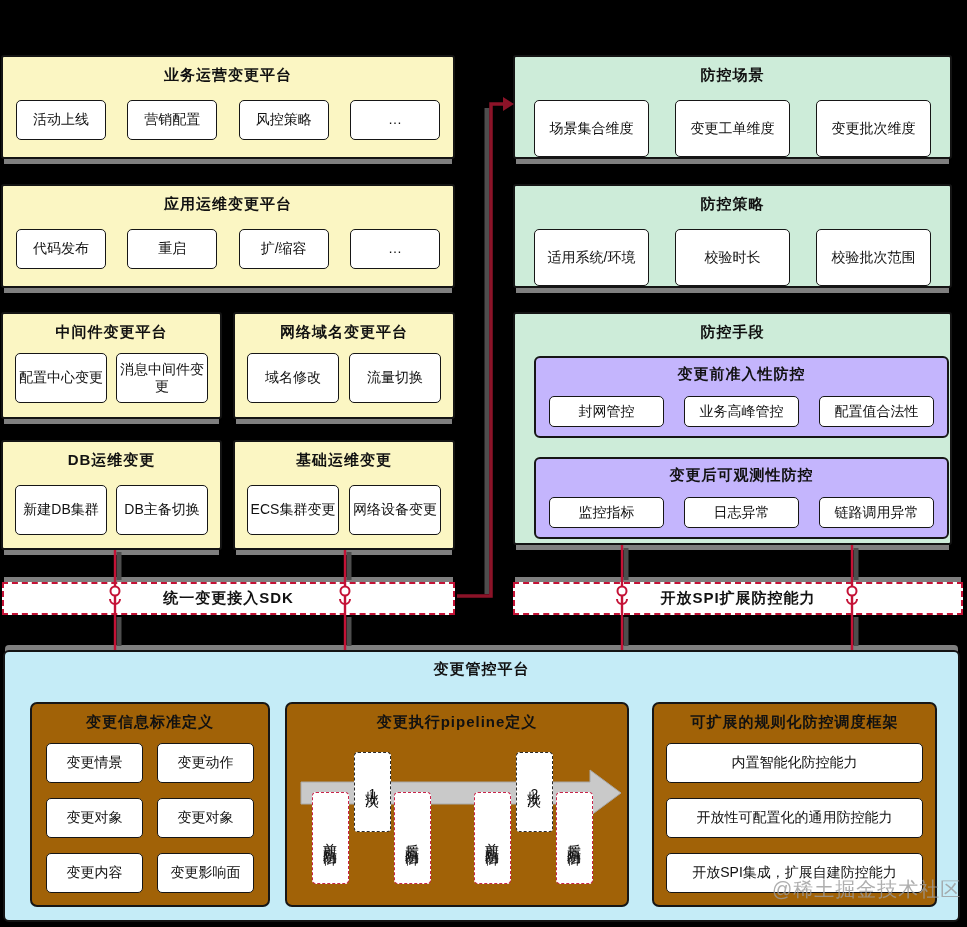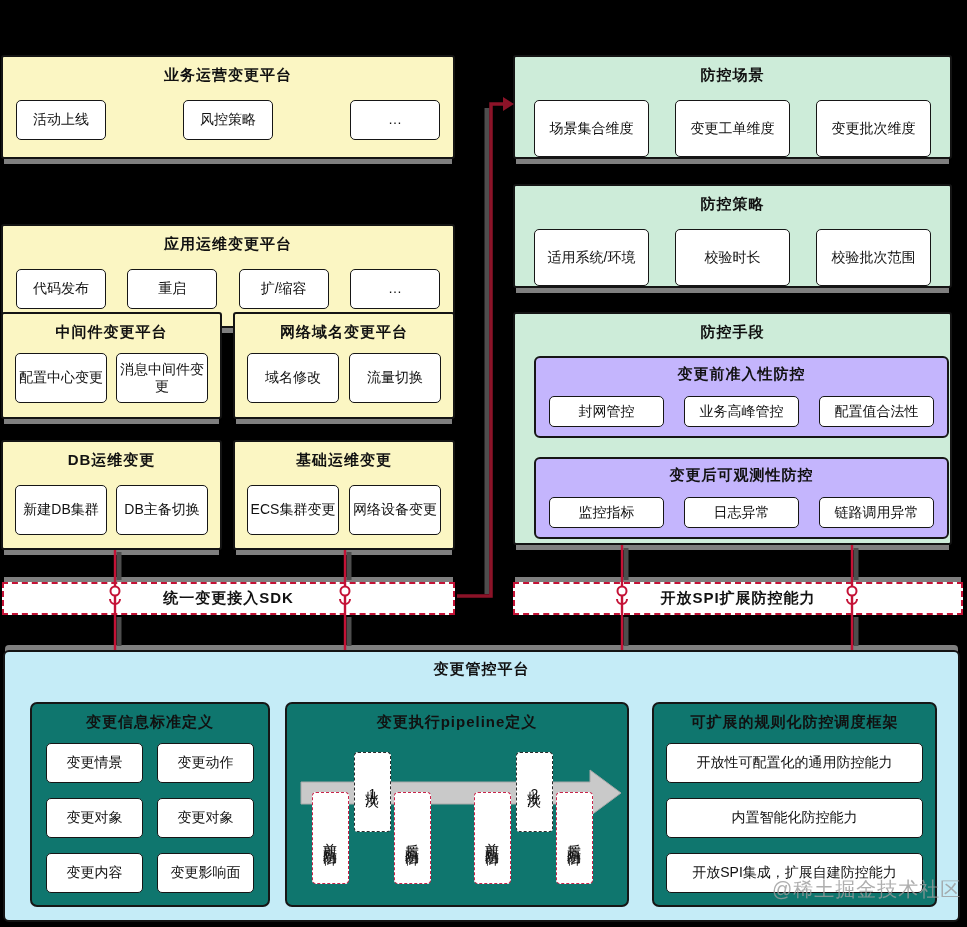--- a/index.html
+++ b/index.html
@@ -45,21 +45,21 @@
     box-shadow:0 -7px 0 -2px #7f7f7f;
   }
   
   #control-platform{
     position:absolute;left:3px;top:650px;width:957px;height:272px;
     background:#c5ecf7;border:2px solid #141414;border-radius:6px;
     box-sizing:border-box;box-shadow:0 -7px 0 -2px #7f7f7f;
   }
   #control-platform > .panel-title{padding-top:8px;font-weight:700;}
   .white-box{
-    position:absolute;top:50px;height:205px;background:#0f766e;
+    position:absolute;top:50px;height:205px;background:#a16207;
     border:2px solid #161616;border-radius:7px;box-sizing:border-box;
   }
   .white-box .panel-title{padding-top:9px;font-weight:700;font-size:15px;}
   .grid2{
     display:grid;grid-template-columns:97px 97px;justify-content:space-between;
     padding:6px 14px 0;row-gap:15px;
   }
   .grid2 .item{width:97px;height:40px;}
   .stack1{display:grid;padding:6px 14px 0;row-gap:15px;justify-content:center;}
   .stack1 .item{width:257px;height:40px;}
@@ -84,26 +84,27 @@
 </style>
 </head>
 <body>
 
 <div id="stage">
 
   <div class="panel yellow" style="left:1px;top:55px;width:454px;height:104px;">
     <div class="panel-title">业务运营变更平台</div>
     <div class="item-row" style="margin-top:10px;">
       <div class="item w90">活动上线</div>
+      <div class="item w90">营销配置</div>
       <div class="item w90">风控策略</div>
       <div class="item w90">…</div>
     </div>
   </div>
 
-  <div class="panel yellow" style="left:1px;top:184px;width:454px;height:104px;margin-top:40px;">
+  <div class="panel yellow" style="left:1px;top:184px;width:454px;height:104px;">
     <div class="panel-title">应用运维变更平台</div>
     <div class="item-row" style="margin-top:10px;">
       <div class="item w90">代码发布</div>
       <div class="item w90">重启</div>
       <div class="item w90">扩/缩容</div>
       <div class="item w90">…</div>
     </div>
   </div>
 
   <div class="panel yellow" style="left:1px;top:312px;width:221px;height:107px;">
@@ -209,22 +210,22 @@
       <div class="stage-label batch" style="left:67px;">批次1</div>
       <div class="stage-label guard" style="left:107px;">后置防御</div>
       <div class="stage-label guard" style="left:187px;">前置防御</div>
       <div class="stage-label batch" style="left:229px;">批次2</div>
       <div class="stage-label guard" style="left:269px;">后置防御</div>
     </div>
 
     <div class="white-box" style="left:647px;width:285px;">
       <div class="panel-title">可扩展的规则化防控调度框架</div>
       <div class="stack1">
+        <div class="item">内置智能化防控能力</div>
         <div class="item">开放性可配置化的通用防控能力</div>
-        <div class="item">内置智能化防控能力</div>
         <div class="item">开放SPI集成，扩展自建防控能力</div>
       </div>
     </div>
   </div>
 
   <svg id="connector-svg" width="967" height="927" viewBox="0 0 967 927">
 
     <g stroke="#4d4d4d" stroke-width="5">
       <line x1="119" y1="552" x2="119" y2="580"></line>
         <line x1="119" y1="617" x2="119" y2="646"></line>

